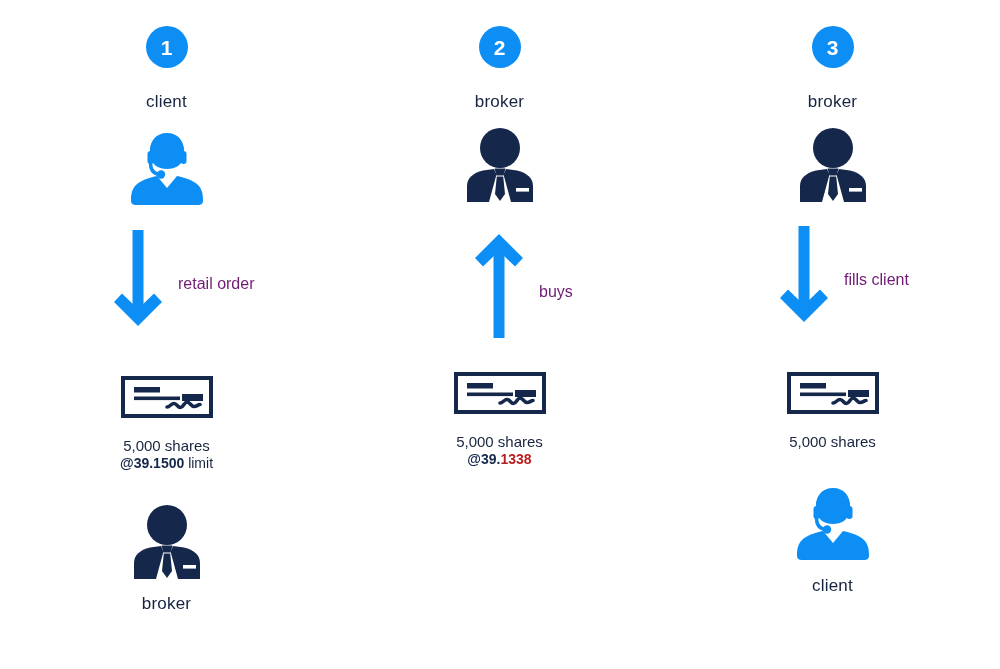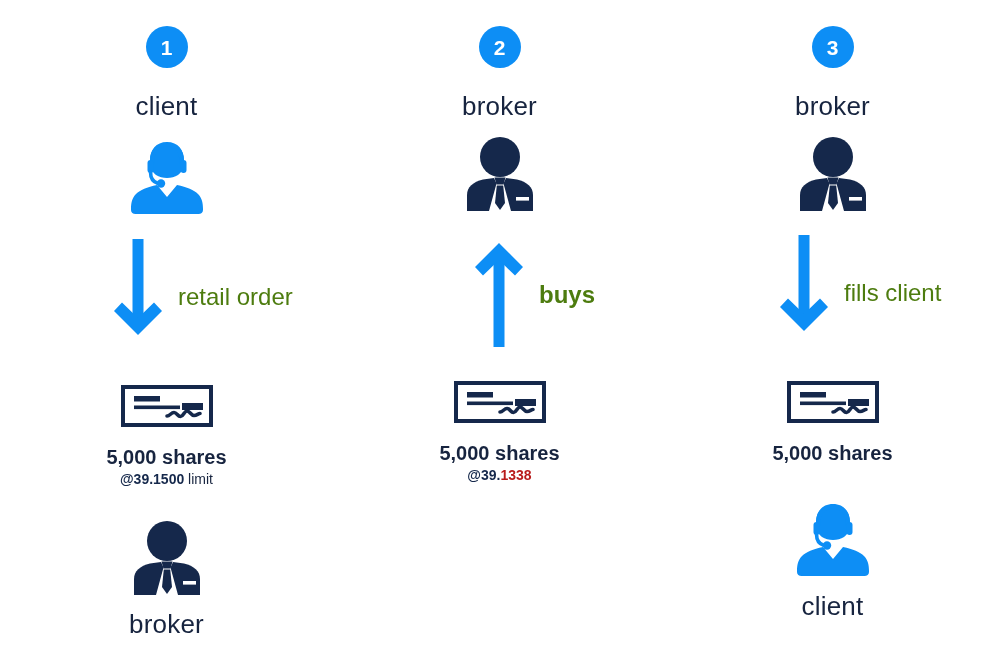--- a/index.html
+++ b/index.html
@@ -47,21 +47,21 @@
     display: flex;
     align-items: center;
     justify-content: center;
     line-height: 1;
     margin-top: 26px;
     letter-spacing: 0;
   }
 
   
   .actor-label {
-    font-size: 26px;
+    font-size: 17px;
     font-weight: 400;
     color: #17243f;
     line-height: 1;
     letter-spacing: 0.2px;
   }
   .actor-label.top {
     margin-top: 25px;
   }
   .actor-label.bottom {
     margin-top: 10px;
@@ -81,42 +81,42 @@
     width: 333px;
     height: 130px;
     margin-top: 18px;
   }
   .arrow-svg {
     position: absolute;
     top: 0;
   }
   .arrow-label {
     position: absolute;
-    font-size: 24px;
+    font-size: 16px;
     font-weight: 400;
-    color: #4d7c0f;
+    color: #701a75;
     white-space: nowrap;
     line-height: 1;
   }
 
   
   .check-icon {
     display: block;
     margin-top: 16px;
   }
 
   
   .amount-block {
     margin-top: 14px;
     text-align: center;
     line-height: 1.28;
   }
   .amount-shares {
-    font-size: 20px;
-    font-weight: 700;
+    font-size: 15px;
+    font-weight: 400;
     color: #17243f;
     display: block;
   }
   .amount-price {
     font-size: 14px;
     display: block;
     color: #17243f;
   }
   .amount-price .bold-dark {
     font-weight: 700;
@@ -239,21 +239,21 @@
       </svg>
     </span>
 
     <div class="arrow-row">
       <span class="arrow-svg" style="left:138px;">
         <svg width="56" height="115" viewBox="0 0 56 115" xmlns="http://www.w3.org/2000/svg">
           <path d="M22.5 14 L33.5 14 L33.5 112 L22.5 112 Z" fill="#0d8ef5"></path>
           <path d="M4 32 L12 40.5 L28 25 L44 40.5 L52 32 L28 8 Z" fill="#0d8ef5"></path>
         </svg>
       </span>
-      <span class="arrow-label" style="left:206px; top:48px;font-weight:bold;">buys</span>
+      <span class="arrow-label" style="left:206px; top:58px;">buys</span>
     </div>
 
     <span class="check-icon">
       <svg width="92" height="42" viewBox="0 0 92 42" xmlns="http://www.w3.org/2000/svg">
         <rect x="2" y="2" width="88" height="38" fill="none" stroke="#15284b" stroke-width="4"></rect>
         <rect x="8" y="8" width="76" height="26" fill="none" stroke="#ffffff" stroke-width="2"></rect>
         <rect x="13" y="11" width="26" height="5.5" fill="#15284b"></rect>
         <rect x="13" y="20.5" width="46" height="3.6" fill="#15284b"></rect>
         <rect x="61" y="18" width="21" height="7" fill="#15284b"></rect>
         <path d="M46 31 C49 31 50 27.5 53 27.5 C56 27.5 56.5 31.5 59.5 31.5 C62.5 31.5 63 26 66 26 C69 26 70 30.5 73 30.5 C76 30.5 77 28.5 79 28.5" stroke="#15284b" stroke-width="3.6" fill="none" stroke-linecap="round" stroke-linejoin="round"></path>

